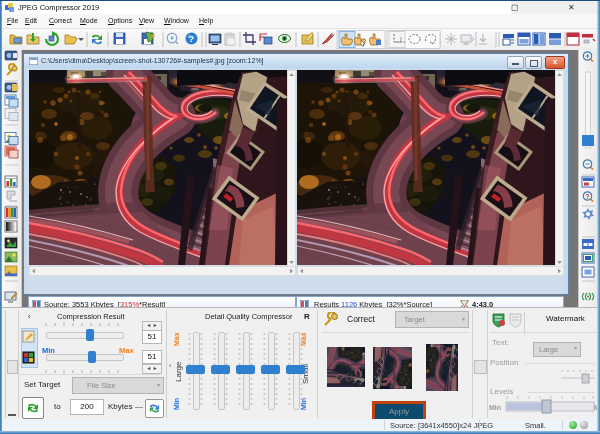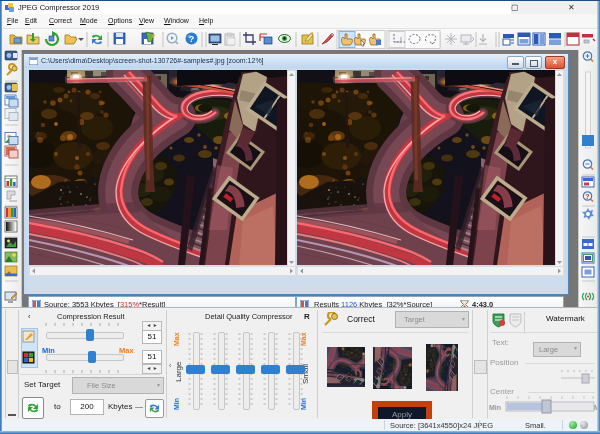--- a/index.html
+++ b/index.html
@@ -743,21 +743,21 @@
         </svg>
       </g>
       <rect width="39" height="42" fill="#1c3c60" opacity=".28"></rect>
     </svg>
     <svg class="abs" style="left:424px;top:36px" width="32" height="47" viewBox="0 0 32 47">
       <svg width="32" height="47" viewBox="0 0 258 195" preserveAspectRatio="none">
         <use href="#photo"></use>
       </svg>
       <rect width="32" height="47" fill="#1c3c60" opacity=".28"></rect>
     </svg>
-    <div class="abs" style="left:370px;top:93px;width:48px;height:16px;background:#0f172a;border:6px solid #c2410c;font-size:8px;color:#9a9a9a;text-align:center;line-height:16px">Apply</div>
+    <div class="abs" style="left:370px;top:93px;width:48px;height:16px;background:#0c4a6e;border:3px solid #c2410c;font-size:8px;color:#9a9a9a;text-align:center;line-height:16px">Apply</div>
 
     <svg class="abs" style="left:489px;top:4px" width="15" height="16" viewBox="0 0 15 16">
       <path d="M2,2 L13,2 L13,9 C13,13 7.5,15 7.5,15 C7.5,15 2,13 2,9 Z" fill="#3aa05a" stroke="#1a6a2a" stroke-width=".8"></path>
       <path d="M4,5 L11,5 M4,8 L11,8" stroke="#fff" stroke-width="1.2"></path>
       <circle cx="11" cy="11" r="3" fill="#d04040"></circle>
     </svg>
     <svg class="abs" style="left:506px;top:4px" width="15" height="16" viewBox="0 0 15 16" opacity=".6">
       <path d="M2,2 L13,2 L13,9 C13,13 7.5,15 7.5,15 C7.5,15 2,13 2,9 Z" fill="#e8e8e8" stroke="#888" stroke-width=".8"></path>
       <path d="M4,5 L11,5 M4,8 L11,8" stroke="#aaa" stroke-width="1.2"></path>
     </svg>
@@ -773,21 +773,21 @@
         <line x1="2" y1="0" x2="2" y2="2"></line>
         <line x1="8" y1="0" x2="8" y2="2"></line>
         <line x1="14" y1="0" x2="14" y2="2"></line>
         <line x1="20" y1="0" x2="20" y2="2"></line>
         <line x1="26" y1="0" x2="26" y2="2"></line>
         <line x1="32" y1="0" x2="32" y2="2"></line>
       </g>
       <line x1="1" y1="8" x2="35" y2="8" stroke="#c2c2c2"></line>
       <rect x="22" y="4" width="7" height="9" fill="#cfcfd6" stroke="#a8a8b0"></rect>
     </svg>
-    <span class="t" style="left:488px;top:79px;font-size:8px;color:#9a9a9a">Center</span>
+    <span class="t" style="left:488px;top:79px;font-size:8px;color:#9a9a9a">Levels</span>
     <div class="hsep" style="left:526px;top:84px;width:67px"></div>
     <span class="t" style="left:487px;top:96px;font-size:7px;font-weight:bold;color:#9a9a9a">Min</span>
     <svg class="abs" style="left:502px;top:88px" width="92" height="22" viewBox="0 0 92 22">
       <g stroke="#c5c5c5">
         <line x1="3" y1="0" x2="3" y2="3"></line>
         <line x1="14" y1="0" x2="14" y2="3"></line>
         <line x1="25" y1="0" x2="25" y2="3"></line>
         <line x1="36" y1="0" x2="36" y2="3"></line>
         <line x1="47" y1="0" x2="47" y2="3"></line>
         <line x1="58" y1="0" x2="58" y2="3"></line>

